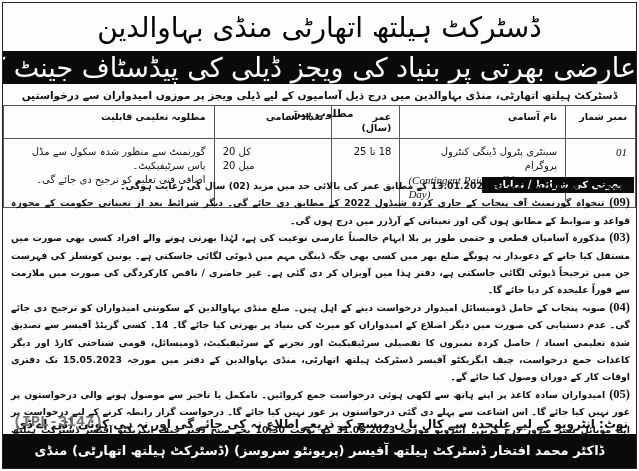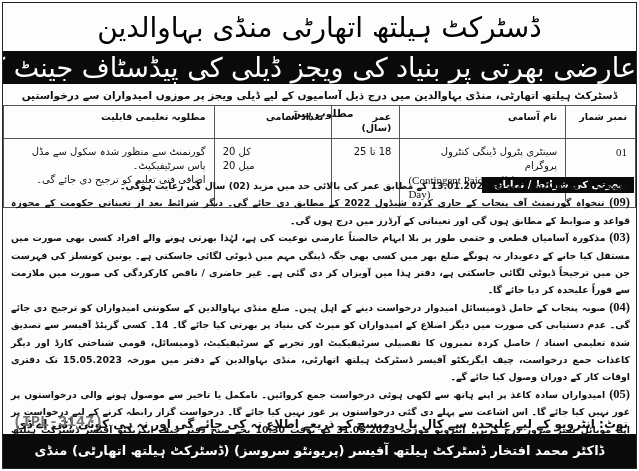--- a/index.html
+++ b/index.html
@@ -29,21 +29,21 @@
     border-collapse: collapse; direction: rtl; font-size: 10px;
   }
   table.jobs th, table.jobs td { border: 1px solid #555; vertical-align: top; }
   table.jobs th { height: 24px; font-weight: bold; font-size: 9.5px; padding: 5px 8px; text-align: right; }
   table.jobs td { height: 42px; padding: 6px 8px; line-height: 14px; margin-top: 15px; }
   .col-sn { width: 70px; }
   .col-name { width: 166px; }
   .col-age { width: 68px; }
   .col-count { width: 118px; }
   .col-qual { width: 211px; }
-  .ltr { direction: ltr; unicode-bidi: embed; font-family: "Liberation Serif", serif; font-size: 11px; }
+  .ltr { direction: ltr; unicode-bidi: embed; font-family: "Liberation Serif", serif; font-size: 11px; font-style: italic; }
   .center { text-align: left; }
   .terms-label {
     position: absolute; right: 2px; top: 174px; width: 152px; height: 16px;
     background: #0a0a0a; color: #fff; direction: rtl; text-align: center;
     font-size: 10px; line-height: 16px; font-weight: bold;
   }
   .terms {
     position: absolute; left: 8px; right: 6px; top: 174px;
     direction: rtl; font-size: 9.3px; line-height: 17.4px; font-weight: bold; text-align: justify;
   }

